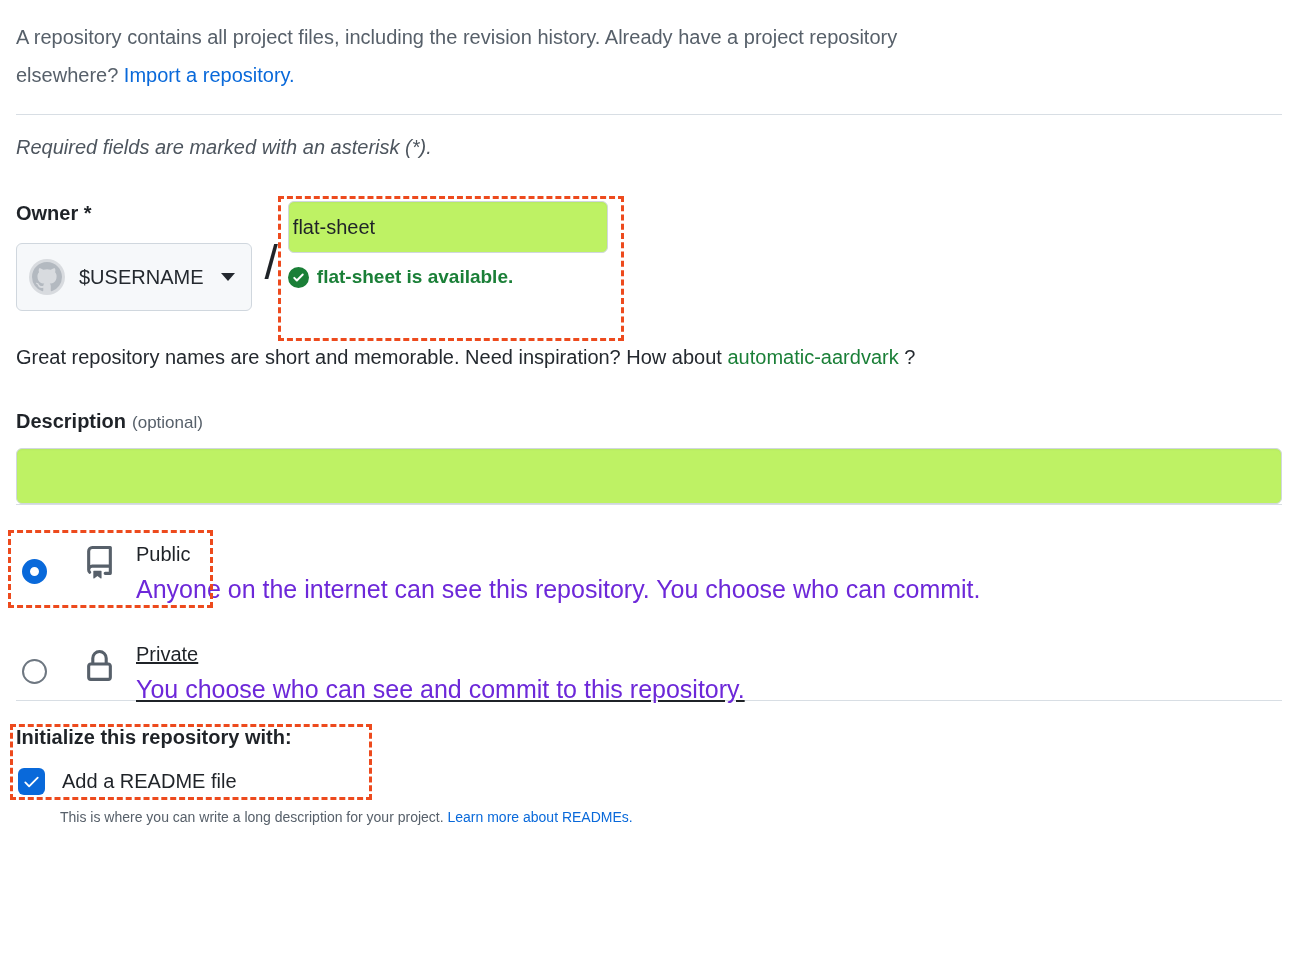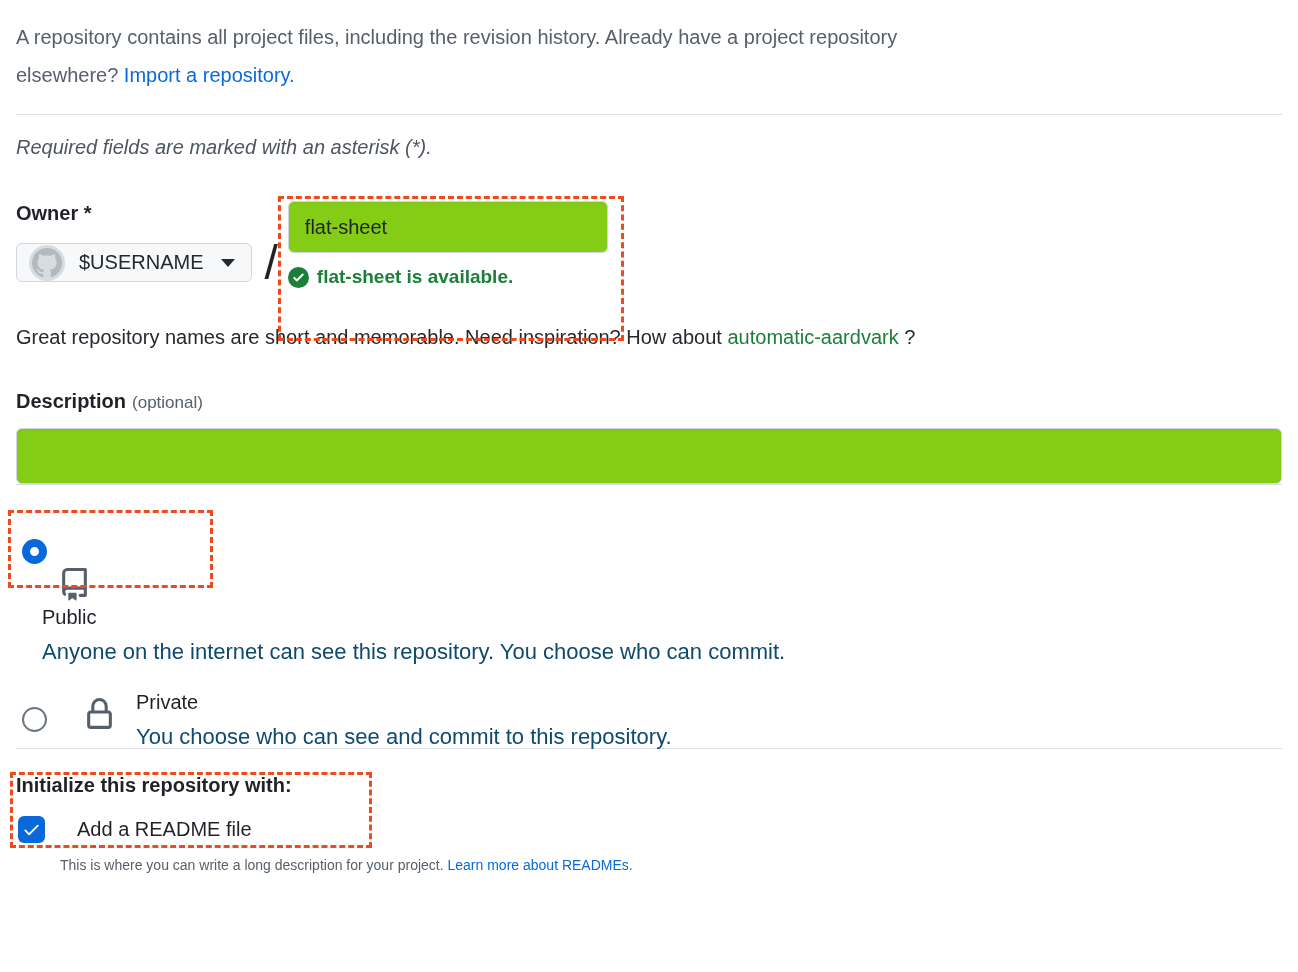--- a/index.html
+++ b/index.html
@@ -32,81 +32,81 @@
     line-height: 24px; color: #4d555e;
   }
 
   .form-row { margin-top: 42px; display: flex; align-items: flex-start; }
   .field-label {
     display: block; font-size: 20px; font-weight: 700;
     line-height: 24px; color: #1f2328; margin-bottom: 18px;
   }
   .owner-button {
     display: inline-flex; align-items: center; gap: 14px;
-    height: 39px; padding: 0 16px 0 12px;
+    height: 68px; padding: 0 16px 0 12px;
     background: #f6f8fa; border: 1px solid #d0d7de; border-radius: 6px;
     font-size: 20px; font-weight: 500; color: #24292f; cursor: pointer;
   }
   .avatar {
     width: 36px; height: 36px; border-radius: 50%;
     background: #d8dbdf; display: flex; align-items: center; justify-content: center;
     overflow: hidden;
   }
   .avatar svg { width: 30px; height: 30px; fill: #b3b9c0; }
   .caret-down {
     width: 0; height: 0; margin-left: 4px;
     border-left: 7px solid transparent; border-right: 7px solid transparent;
     border-top: 8px solid #24292f;
   }
   .slash-sep {
     font-size: 48px; font-weight: 500; line-height: 56px;
     margin: 34px 4px 0 12px; color: #1f2328;
   }
   .repo-col { position: relative; margin-left: 6px; }
   .text-input {
-    height: 52px; padding: 0 16px; font-size: 20px; color: #1f2328;
+    height: 52px; padding: 0 4px; font-size: 20px; color: #1f2328;
     font-family: "Liberation Sans", "DejaVu Sans", sans-serif;
-    border: 1px solid #d0d7de; border-radius: 6px; background: #84cc16; outline: none;
+    border: 1px solid #d0d7de; border-radius: 6px; background: #bef264; outline: none;
     box-shadow: inset 0 1px 2px rgba(31,35,40,0.04);
   }
   .repo-input { width: 320px; }
   .availability { margin-top: 12px; display: flex; align-items: center; gap: 8px; }
   .availability svg { width: 21px; height: 21px; fill: #1a7f37; flex: none; }
   .availability-text { font-size: 19px; font-weight: 700; color: #1a7f37; line-height: 24px; }
 
   .suggestion { margin-top: 34px; font-size: 20px; line-height: 24px; color: #24292f; }
   .suggestion .suggested-name { color: #1a7f37; font-weight: 400; }
 
   .desc-label-row { margin-top: 40px; line-height: 24px; }
   .desc-label { font-size: 20px; font-weight: 700; color: #1f2328; }
   .optional-hint { font-size: 17px; color: #57606a; margin-left: 6px; }
   .description-input { display: block; width: 1266px; height: 56px; margin-top: 13px; }
 
   .hr2 { margin-top: 29px; }
   .option-row { display: flex; align-items: flex-start; margin-left: 6px; }
-  .option-public { margin-top: 37px; position: relative; flex-direction: column; }
-  .option-private { margin-top: 27px; }
+  .option-public { margin-top: 37px; position: relative; }
+  .option-private { margin-top: 42px; text-decoration: underline; }
   .radio {
     width: 25px; height: 25px; border-radius: 50%; flex: none;
     margin-top: 17px; background: #fff; cursor: pointer;
   }
   .radio.checked { border: 8px solid #0969da; }
   .radio.unchecked { border: 2px solid #6e7781; }
   .vis-icon { flex: none; margin-left: 36px; color: #57606a; }
   .vis-icon svg { width: 33px; height: 33px; fill: #57606a; }
   .icon-public { margin-top: 4px; }
   .icon-private { margin-top: 8px; }
   .option-text { margin-left: 20px; }
   .option-label { font-size: 20px; line-height: 24px; color: #1f2328; cursor: pointer; }
-  .option-desc { margin-top: 12px; font-size: 22px; line-height: 22px; color: #0c4a6e; }
+  .option-desc { margin-top: 12px; font-size: 25px; line-height: 22px; color: #6d28d9; }
 
   .hr3 { margin-top: 18px; }
   .init-section { margin-top: 24px; position: relative; }
   .init-heading { font-size: 20px; font-weight: 700; line-height: 24px; color: #1f2328; }
-  .checkbox-row { margin-top: 19px; display: flex; align-items: center; gap: 32px; margin-left: 2px; }
+  .checkbox-row { margin-top: 19px; display: flex; align-items: center; gap: 17px; margin-left: 2px; }
   .checkbox {
     width: 27px; height: 27px; border-radius: 6px; background: #0969da;
     display: flex; align-items: center; justify-content: center; cursor: pointer; flex: none;
   }
   .checkbox svg { width: 19px; height: 19px; fill: #ffffff; }
   .checkbox-label { font-size: 20px; line-height: 27px; color: #1f2328; cursor: pointer; }
   .help-line { margin: 11px 0 0 44px; font-size: 14px; line-height: 23px; color: #57606a; }
 
   .annotation {
     position: absolute; border: 3px dashed #ed4a1d; pointer-events: none; z-index: 5;

